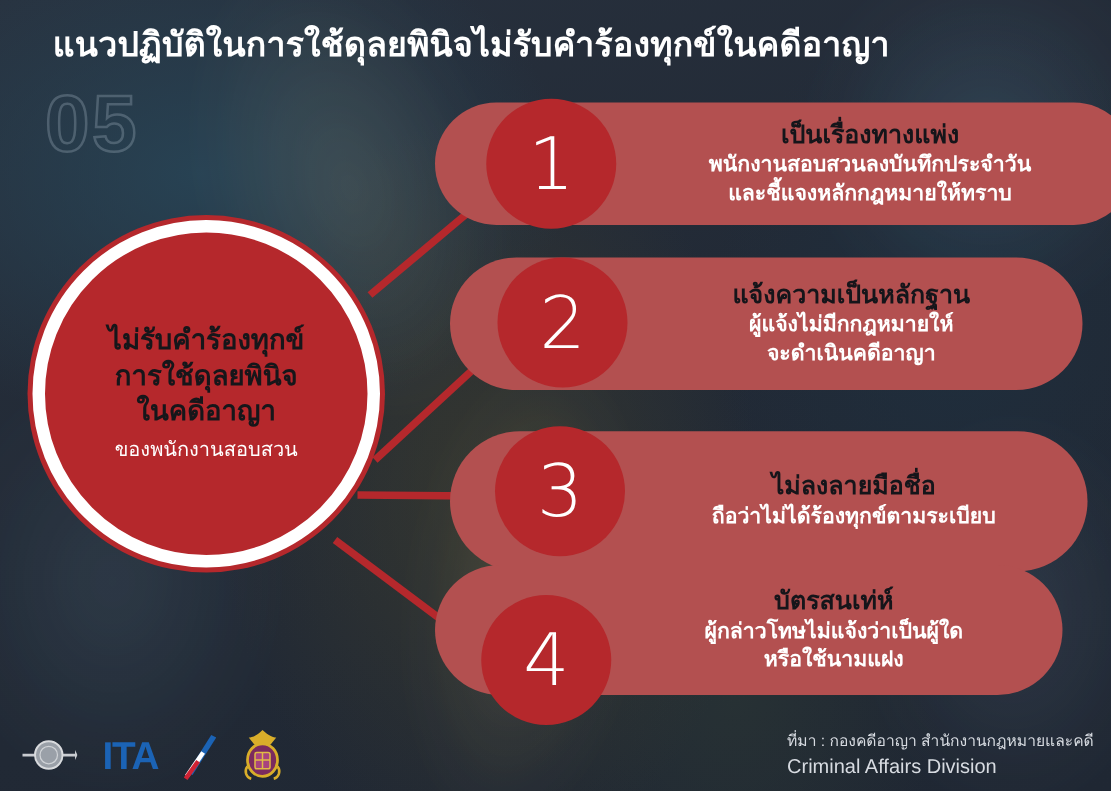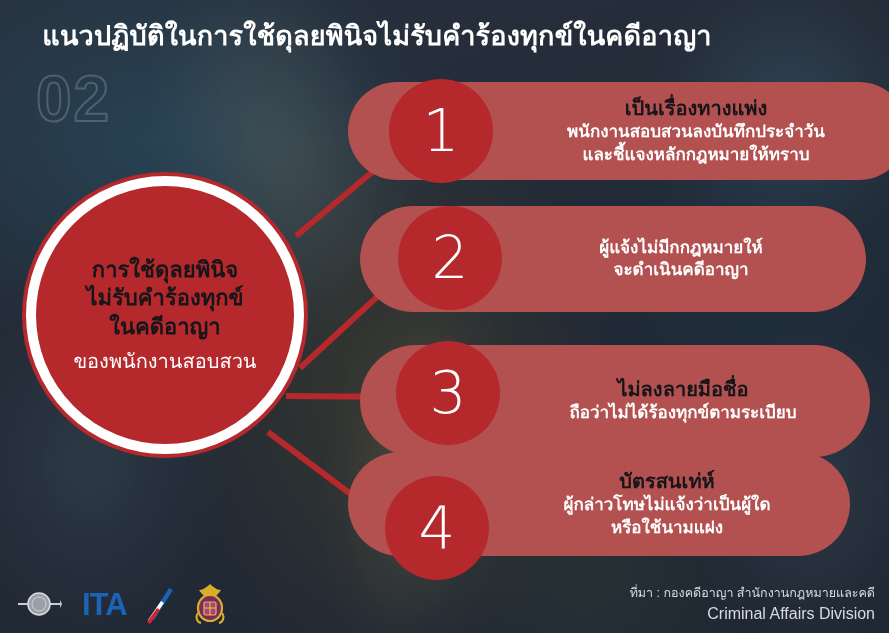--- a/index.html
+++ b/index.html
@@ -63,21 +63,21 @@
     position:absolute; left:26px; top:176px; width:278px; height:278px;
     border-radius:50%;
     background:#b5282c;
     border:10px solid #ffffff;
     box-shadow:0 0 0 4px #b5282c;
     display:flex; flex-direction:column;
     align-items:center; justify-content:center;
     text-align:center;
   }
   #hub .hl { color:#16161a; font-size:22px; font-weight:bold; line-height:1.30; }
-  #hub .hsub { color:#ffffff; font-size:20px; line-height:1.3; margin-top:7px; }
+  #hub .hsub { color:#ffffff; font-size:16px; line-height:1.3; margin-top:7px; }
 
   
   .pill {
     position:absolute;
     background:#b35050;
     border-radius:60px;
     display:flex; align-items:center;
   }
   .pill .ptxt {
     margin-left:150px; margin-right:14px;
@@ -90,41 +90,41 @@
     position:absolute; width:104px; height:104px; border-radius:50%;
     background:#b5282c; color:#fff;
     display:flex; align-items:center; justify-content:center;
     font-size:58px; font-weight:300; line-height:1;
     font-family:"DejaVu Sans","Liberation Sans",sans-serif;
   }
 
   
   #credit {
     position:absolute; right:14px; bottom:8px;
-    text-align:right; color:#d7dbe1; font-size:12.5px; line-height:1.45;margin-left:47px;
+    color:#d7dbe1; font-size:12.5px; line-height:1.45;margin-left:47px;
   }
   #credit .en { font-size:16px; }
 
   #logos { position:absolute; left:16px; bottom:8px; display:flex; align-items:center; gap:20px; }
   .logo-ita { font-size:31px; font-weight:bold; color:#1b63b5; letter-spacing:-1px; line-height:1; }
 </style>
 </head>
 <body>
 
 <div id="stage">
 
   <div class="swirl s1"></div>
   <div class="swirl s2"></div>
   <div class="swirl s3"></div>
   <div class="swirl s4"></div>
   <div class="swirl s5"></div>
 
   <div id="title">แนวปฏิบัติในการใช้ดุลยพินิจไม่รับคำร้องทุกข์ในคดีอาญา</div>
 
-  <div id="deco-03">02</div>
+  <div id="deco-03">05</div>
 
   <svg id="connectors" viewBox="0 0 889 633">
     <line x1="296" y1="236" x2="396" y2="152" stroke="#b5282c" stroke-width="6"></line>
     <line x1="300" y1="368" x2="404" y2="272" stroke="#b5282c" stroke-width="6"></line>
     <line x1="286" y1="396" x2="404" y2="397" stroke="#b5282c" stroke-width="6"></line>
     <line x1="268" y1="432" x2="412" y2="540" stroke="#b5282c" stroke-width="6"></line>
   </svg>
 
   <div class="pill" style="left:348px; top:82px; width:560px; height:98px;">
     <div class="ptxt">
@@ -132,20 +132,21 @@
       <span class="pb">พนักงานสอบสวนลงบันทึกประจำวัน</span>
       <span class="pb">และชี้แจงหลักกฎหมายให้ทราบ</span>
     </div>
   </div>
   <div class="bubble" style="left:389px; top:79px;">
     <span>1</span>
   </div>
 
   <div class="pill" style="left:360px; top:206px; width:506px; height:106px;">
     <div class="ptxt">
+      <span class="ph">แจ้งความเป็นหลักฐาน</span>
       <span class="pb">ผู้แจ้งไม่มีกกฎหมายให์</span>
       <span class="pb">จะดำเนินคดีอาญา</span>
     </div>
   </div>
   <div class="bubble" style="left:398px; top:206px;">
     <span>2</span>
   </div>
 
   <div class="pill" style="left:360px; top:345px; width:510px; height:112px;">
     <div class="ptxt">
@@ -162,22 +163,22 @@
       <span class="ph">บัตรสนเท่ห์</span>
       <span class="pb">ผู้กล่าวโทษไม่แจ้งว่าเป็นผู้ใด</span>
       <span class="pb">หรือใช้นามแฝง</span>
     </div>
   </div>
   <div class="bubble" style="left:385px; top:476px;">
     <span>4</span>
   </div>
 
   <div id="hub">
+    <div class="hl">ไม่รับคำร้องทุกข์</div>
     <div class="hl">การใช้ดุลยพินิจ</div>
-    <div class="hl">ไม่รับคำร้องทุกข์</div>
     <div class="hl">ในคดีอาญา</div>
     <div class="hsub">ของพนักงานสอบสวน</div>
   </div>
 
   <div id="logos">
     <svg width="46" height="40" viewBox="0 0 46 40">
       <line x1="2" y1="20" x2="44" y2="20" stroke="#c9ccd1" stroke-width="2.2"></line>
       <circle cx="23" cy="20" r="11" fill="#9aa0a8" stroke="#d8dadd" stroke-width="1.6"></circle>
       <circle cx="23" cy="20" r="7" fill="none" stroke="#cfd2d6" stroke-width="1"></circle>
       <path d="M44 16 L46 20 L44 24 Z" fill="#c9ccd1"></path>

